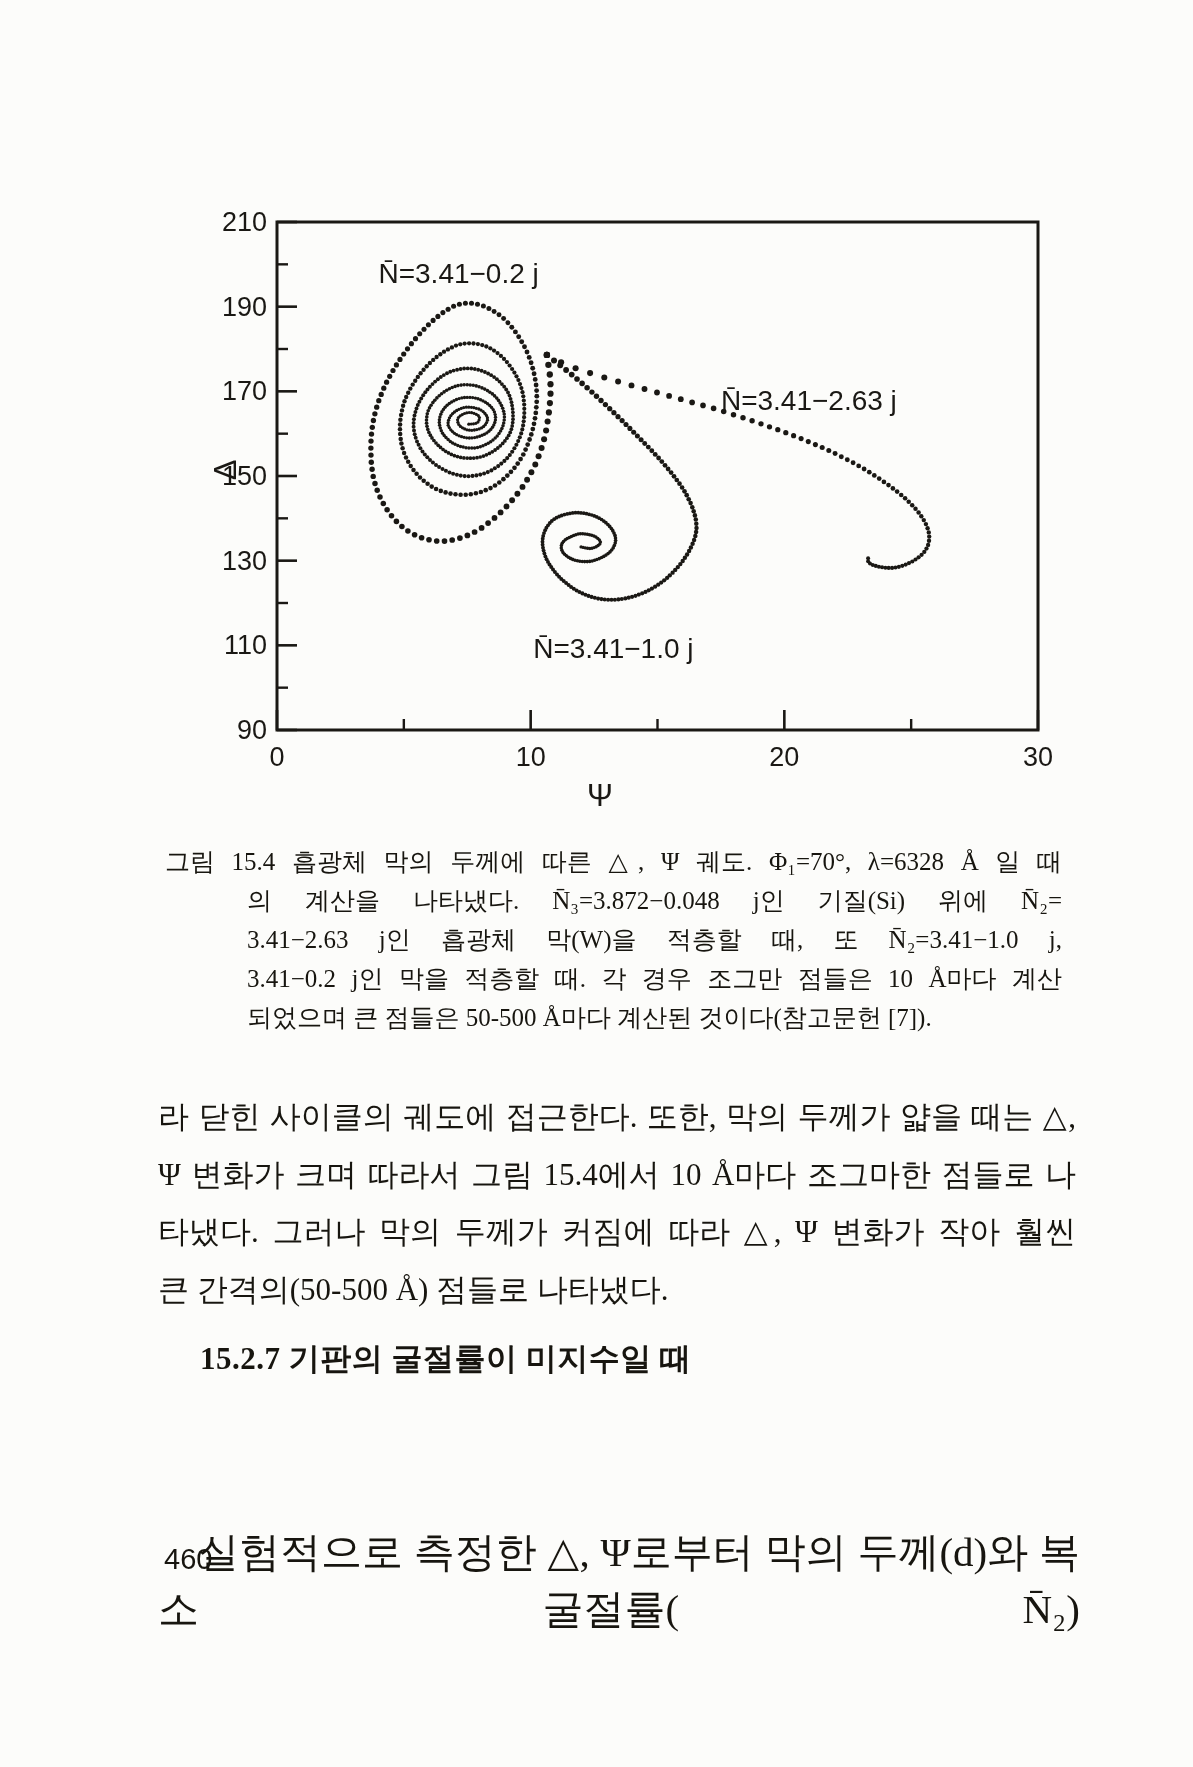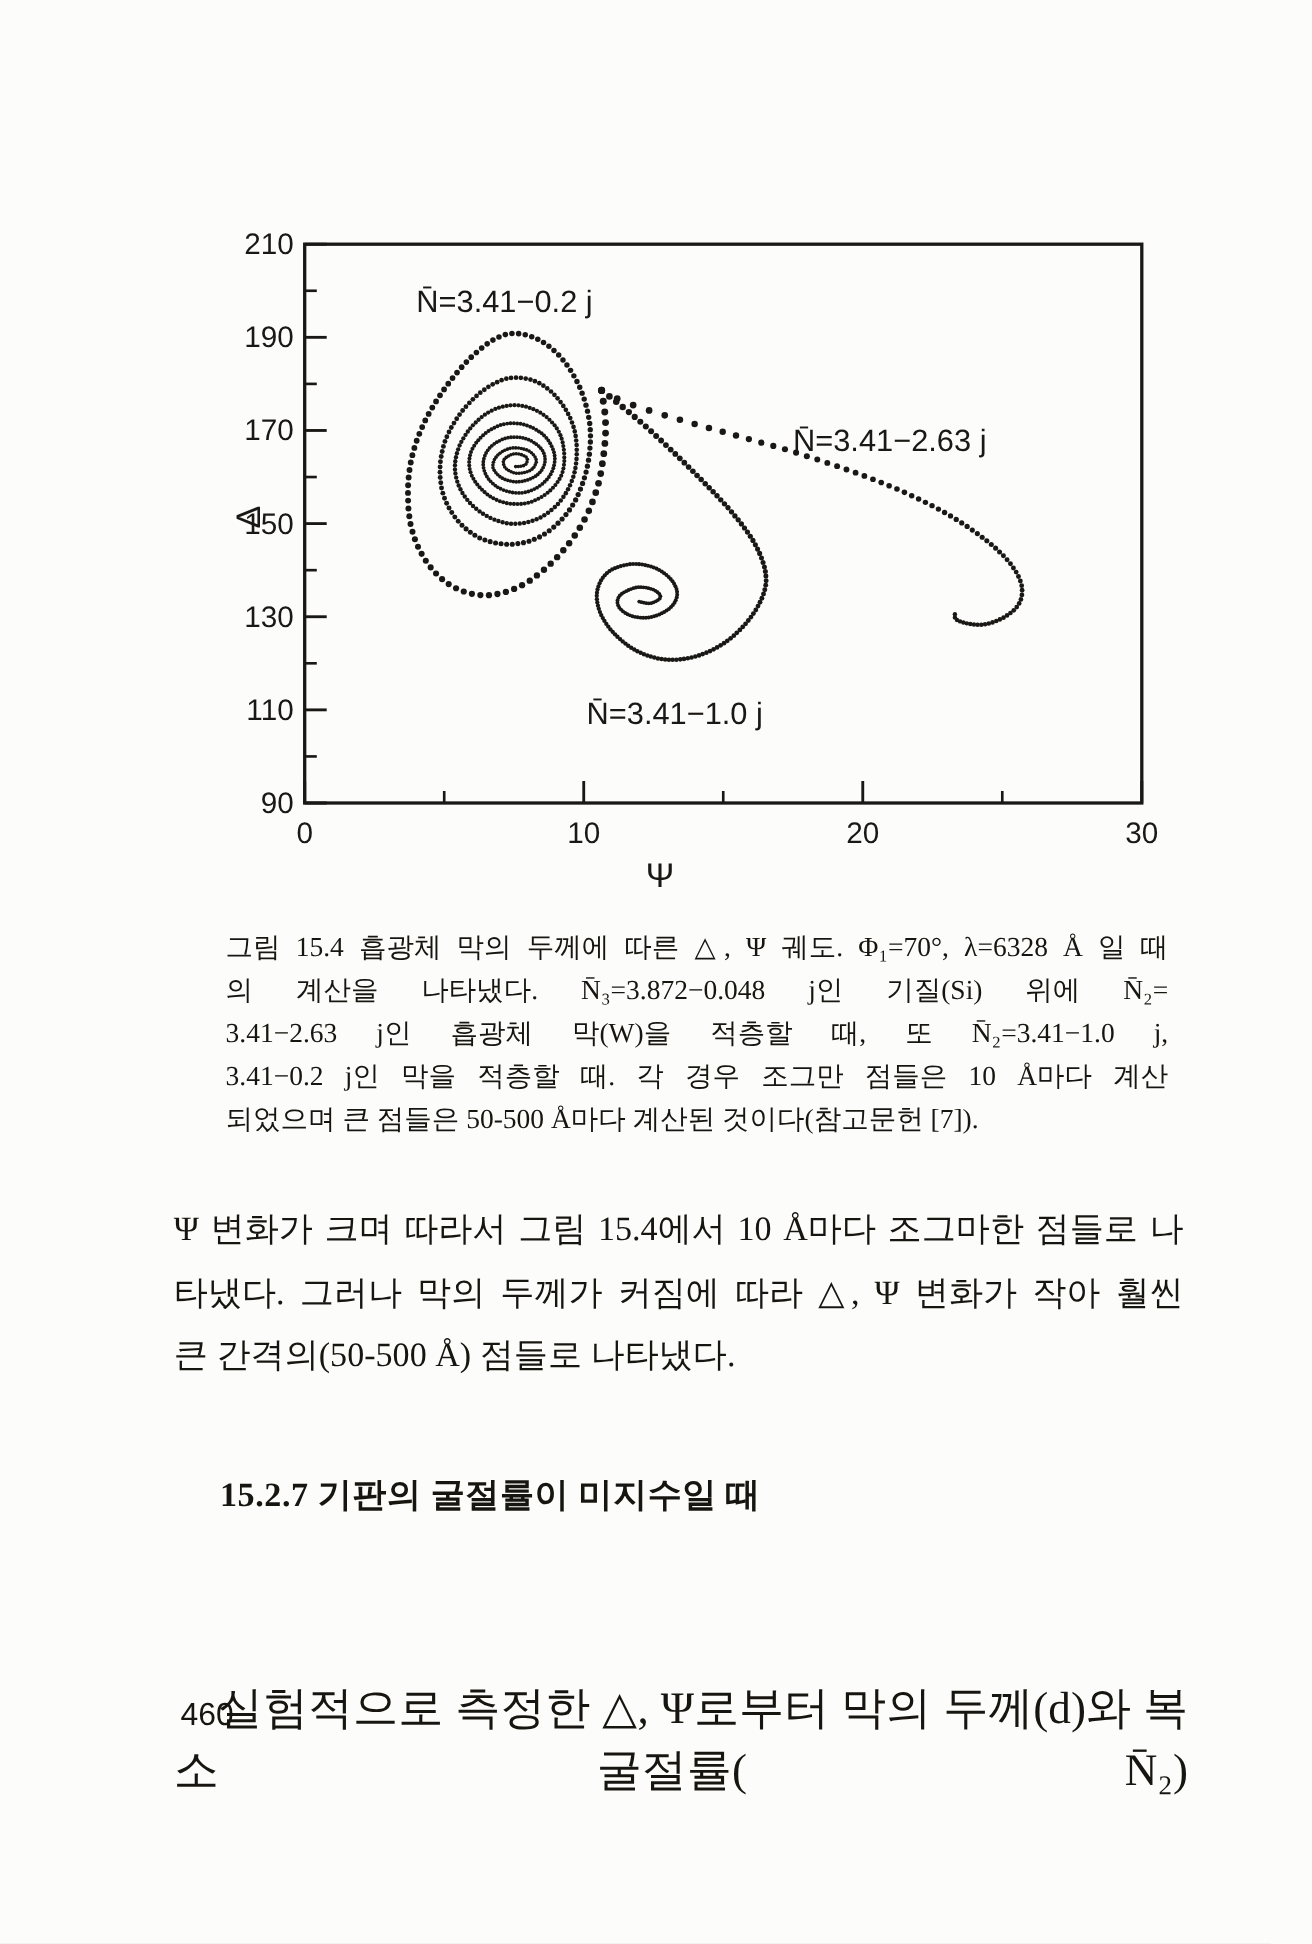--- a/index.html
+++ b/index.html
@@ -11,21 +11,21 @@
     overflow:hidden;
     font-family:"Liberation Serif","DejaVu Serif",serif;
     color:#17150f;
   }
   .chart-svg{position:absolute;left:0;top:0;}
   .caption{
     position:absolute;left:165px;top:842px;width:897px;
     font-size:25px;line-height:39px;
     padding-left:0;
   }
-  .caption .cap-line{white-space:nowrap;margin-left:40px;}
+  .caption .cap-line{white-space:nowrap;}
   .cap-first{text-align:justify;}
   .cap-cont{margin-left:82px;}
   .just{text-align:justify;text-align-last:justify;white-space:normal;}
   .body-par{
     position:absolute;left:158px;width:918px;
     font-size:31px;line-height:57.5px;
   }
   .body-line{white-space:nowrap;}
   .body-line.just{white-space:normal;}
   .heading{
@@ -875,20 +875,21 @@
 
   <div class="caption">
     <div class="cap-line cap-first just">그림 15.4 흡광체 막의 두께에 따른 △, Ψ 궤도. Φ₁=70°, λ=6328 Å 일 때</div>
     <div class="cap-line cap-cont just">의 계산을 나타냈다. N̄₃=3.872−0.048 j인 기질(Si) 위에 N̄₂=</div>
     <div class="cap-line cap-cont just">3.41−2.63 j인 흡광체 막(W)을 적층할 때, 또 N̄₂=3.41−1.0 j,</div>
     <div class="cap-line cap-cont just">3.41−0.2 j인 막을 적층할 때. 각 경우 조그만 점들은 10 Å마다 계산</div>
     <div class="cap-line cap-cont">되었으며 큰 점들은 50-500 Å마다 계산된 것이다(참고문헌 [7]).</div>
   </div>
 
   <div class="body-par" style="top:1088px;">
+    <div class="body-line just">라 닫힌 사이클의 궤도에 접근한다. 또한, 막의 두께가 얇을 때는 △,</div>
     <div class="body-line just">Ψ 변화가 크며 따라서 그림 15.4에서 10 Å마다 조그마한 점들로 나</div>
     <div class="body-line just">타냈다. 그러나 막의 두께가 커짐에 따라 △, Ψ 변화가 작아 훨씬</div>
     <div class="body-line">큰 간격의(50-500 Å) 점들로 나타냈다.</div>
   </div>
 
   <div class="heading">15.2.7  기판의 굴절률이 미지수일 때</div>
 
   <div class="par2">
     <div class="body-line just">실험적으로 측정한 △, Ψ로부터 막의 두께(d)와 복소 굴절률( N̄₂)</div>
   </div>

